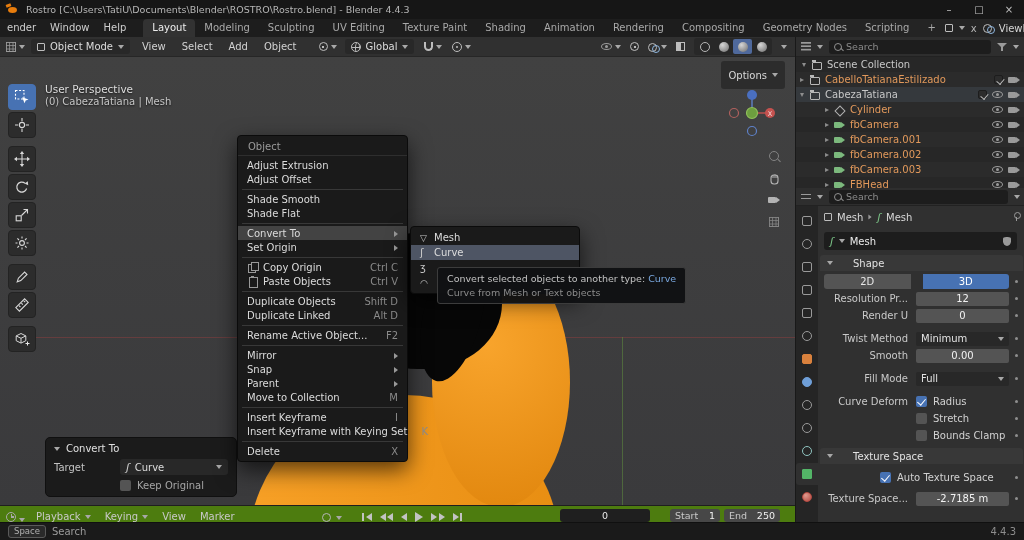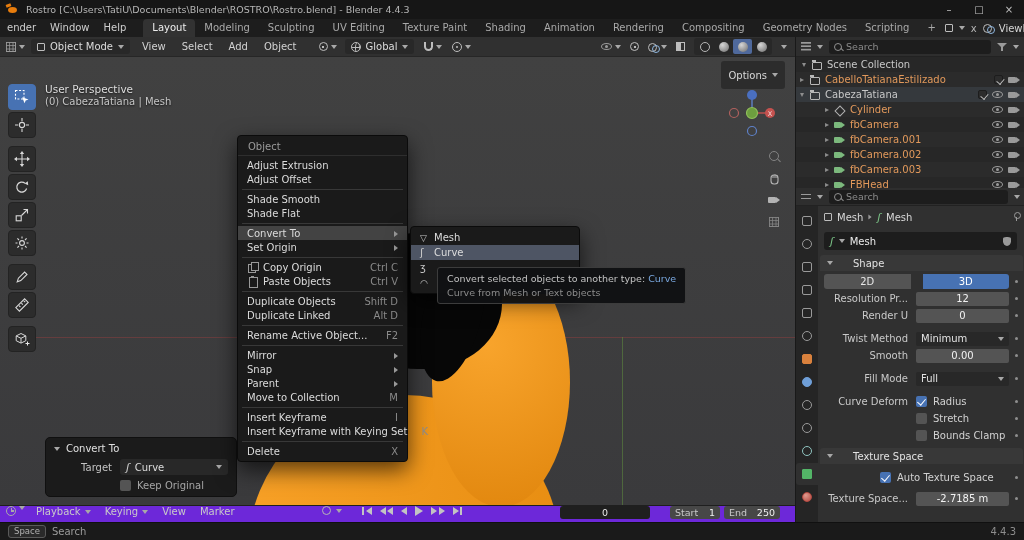--- a/index.html
+++ b/index.html
@@ -127,24 +127,24 @@
   
   #tooltip{background:rgba(16,17,19,.96);border:1px solid #3c3c3c;border-radius:3px;padding:5px 9px;z-index:60;font-size:9.5px;white-space:nowrap}
   #tooltip .tl1{color:#c3c3c3}
   #tooltip .tl1 .hot{color:#7aa8e0}
   #tooltip .tl2{color:#8b8b8b;margin-top:3px}
 
   
   #op-panel{left:45px;top:380px;width:192px;height:60px;background:rgba(26,26,26,.96);border:1px solid #101010;border-radius:5px;z-index:30;padding:5px 8px}
   #op-panel .hd{display:flex;align-items:center;gap:6px;color:#e0e0e0;font-size:10px}
   .oprow{display:flex;align-items:center;margin-top:5px}
-  .oprow .lbl{width:58px;text-align:right;margin-right:8px;color:#c3c3c3}
-
-  
-  #timeline{left:0;top:505px;width:795px;height:17px;background:#6d28d9;border-top:1px solid #1f1f1f;display:flex;align-items:flex-start}
+  .oprow .lbl{width:58px;margin-right:8px;color:#c3c3c3}
+
+  
+  #timeline{left:0;top:505px;width:795px;height:17px;background:#4d7c0f;border-top:1px solid #1f1f1f;display:flex;align-items:flex-end}
   .tl-menu{padding:0 7px;color:#c9c9c9;display:flex;align-items:center;gap:4px;white-space:nowrap}
   .tl-menu .chev{display:none}
   .tl-menu.dropdown .chev{display:inline-block}
   .tp{display:flex;align-items:center;gap:1.5px;padding:0 4px}
   .bb{width:2px;height:8px;background:#c3c3c3}
   .tl{width:0;height:0;border-top:4px solid transparent;border-bottom:4px solid transparent;border-right:6px solid #c3c3c3}
   .tr{width:0;height:0;border-top:4px solid transparent;border-bottom:4px solid transparent;border-left:6px solid #c3c3c3}
   .tr.big{border-top-width:5px;border-bottom-width:5px;border-left-width:8px}
   .tfield{height:13px;border-radius:3px;display:flex;align-items:center;font-size:9.5px}
 

